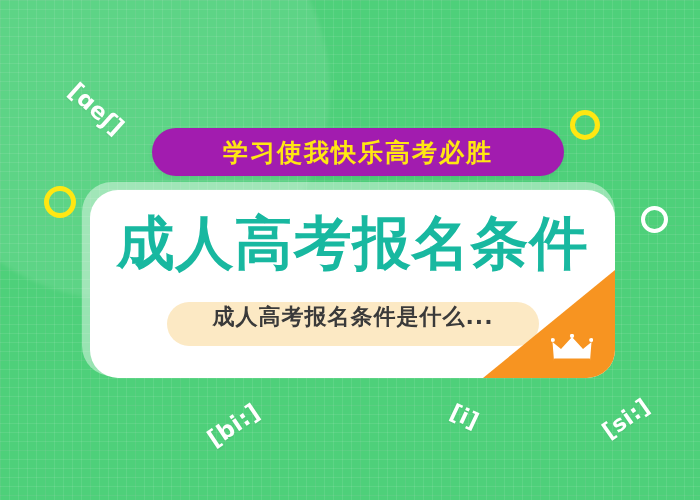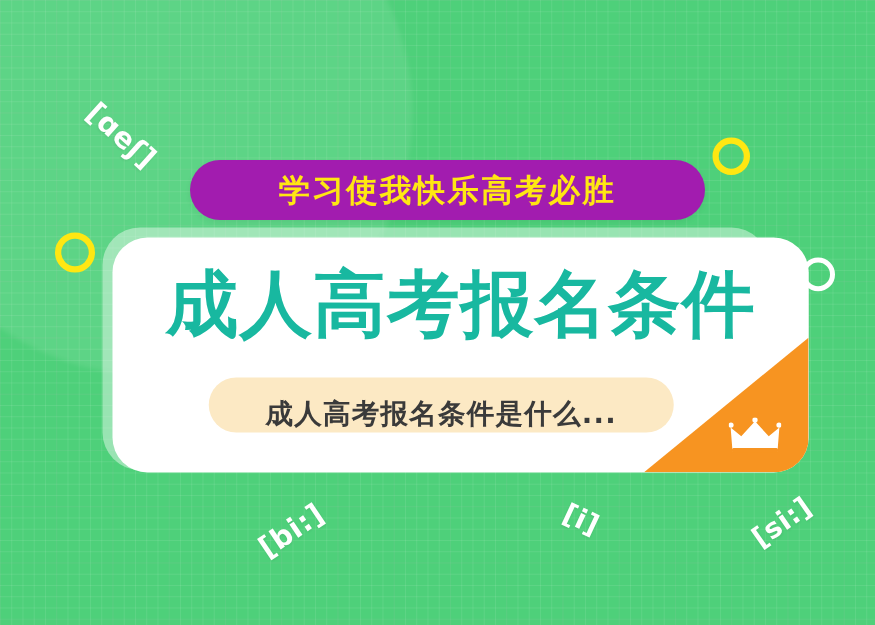--- a/index.html
+++ b/index.html
@@ -56,32 +56,32 @@
     color:#ffe712;font-size:25px;font-weight:700;letter-spacing:2px;
     font-family:"DejaVu Sans","Liberation Sans",sans-serif;
   }
   
   #card-shadow{
     position:absolute;left:82px;top:182px;width:533px;height:194px;
     background:rgba(255,255,255,.42);border-radius:30px;
   }
   #card{
     position:absolute;left:90px;top:190px;width:525px;height:188px;
-    background:#ffffff;border-radius:28px;overflow:hidden;padding-left:32px;
+    background:#ffffff;border-radius:28px;overflow:hidden;
   }
   #title{
     position:absolute;left:0;right:0;top:24px;text-align:center;
     color:#18b8a0;font-size:58px;font-weight:900;letter-spacing:1px;
     font-family:"DejaVu Sans","Liberation Sans",sans-serif;
     line-height:1;
   }
   #subtitle-pill{
     position:absolute;left:77px;top:112px;width:372px;height:44px;
     background:#fce9c4;border-radius:22px;
-    display:flex;align-items:flex-end;justify-content:center;
+    display:flex;align-items:flex-start;justify-content:center;
   }
   #subtitle-text{
     color:#3a3a3a;font-size:22px;font-weight:700;letter-spacing:1px;
     font-family:"DejaVu Sans","Liberation Sans",sans-serif;
   }
   
   #corner{
     position:absolute;right:0;bottom:0;width:132px;height:108px;
     background:#f79421;
     clip-path:polygon(100% 0, 100% 100%, 0 100%);

